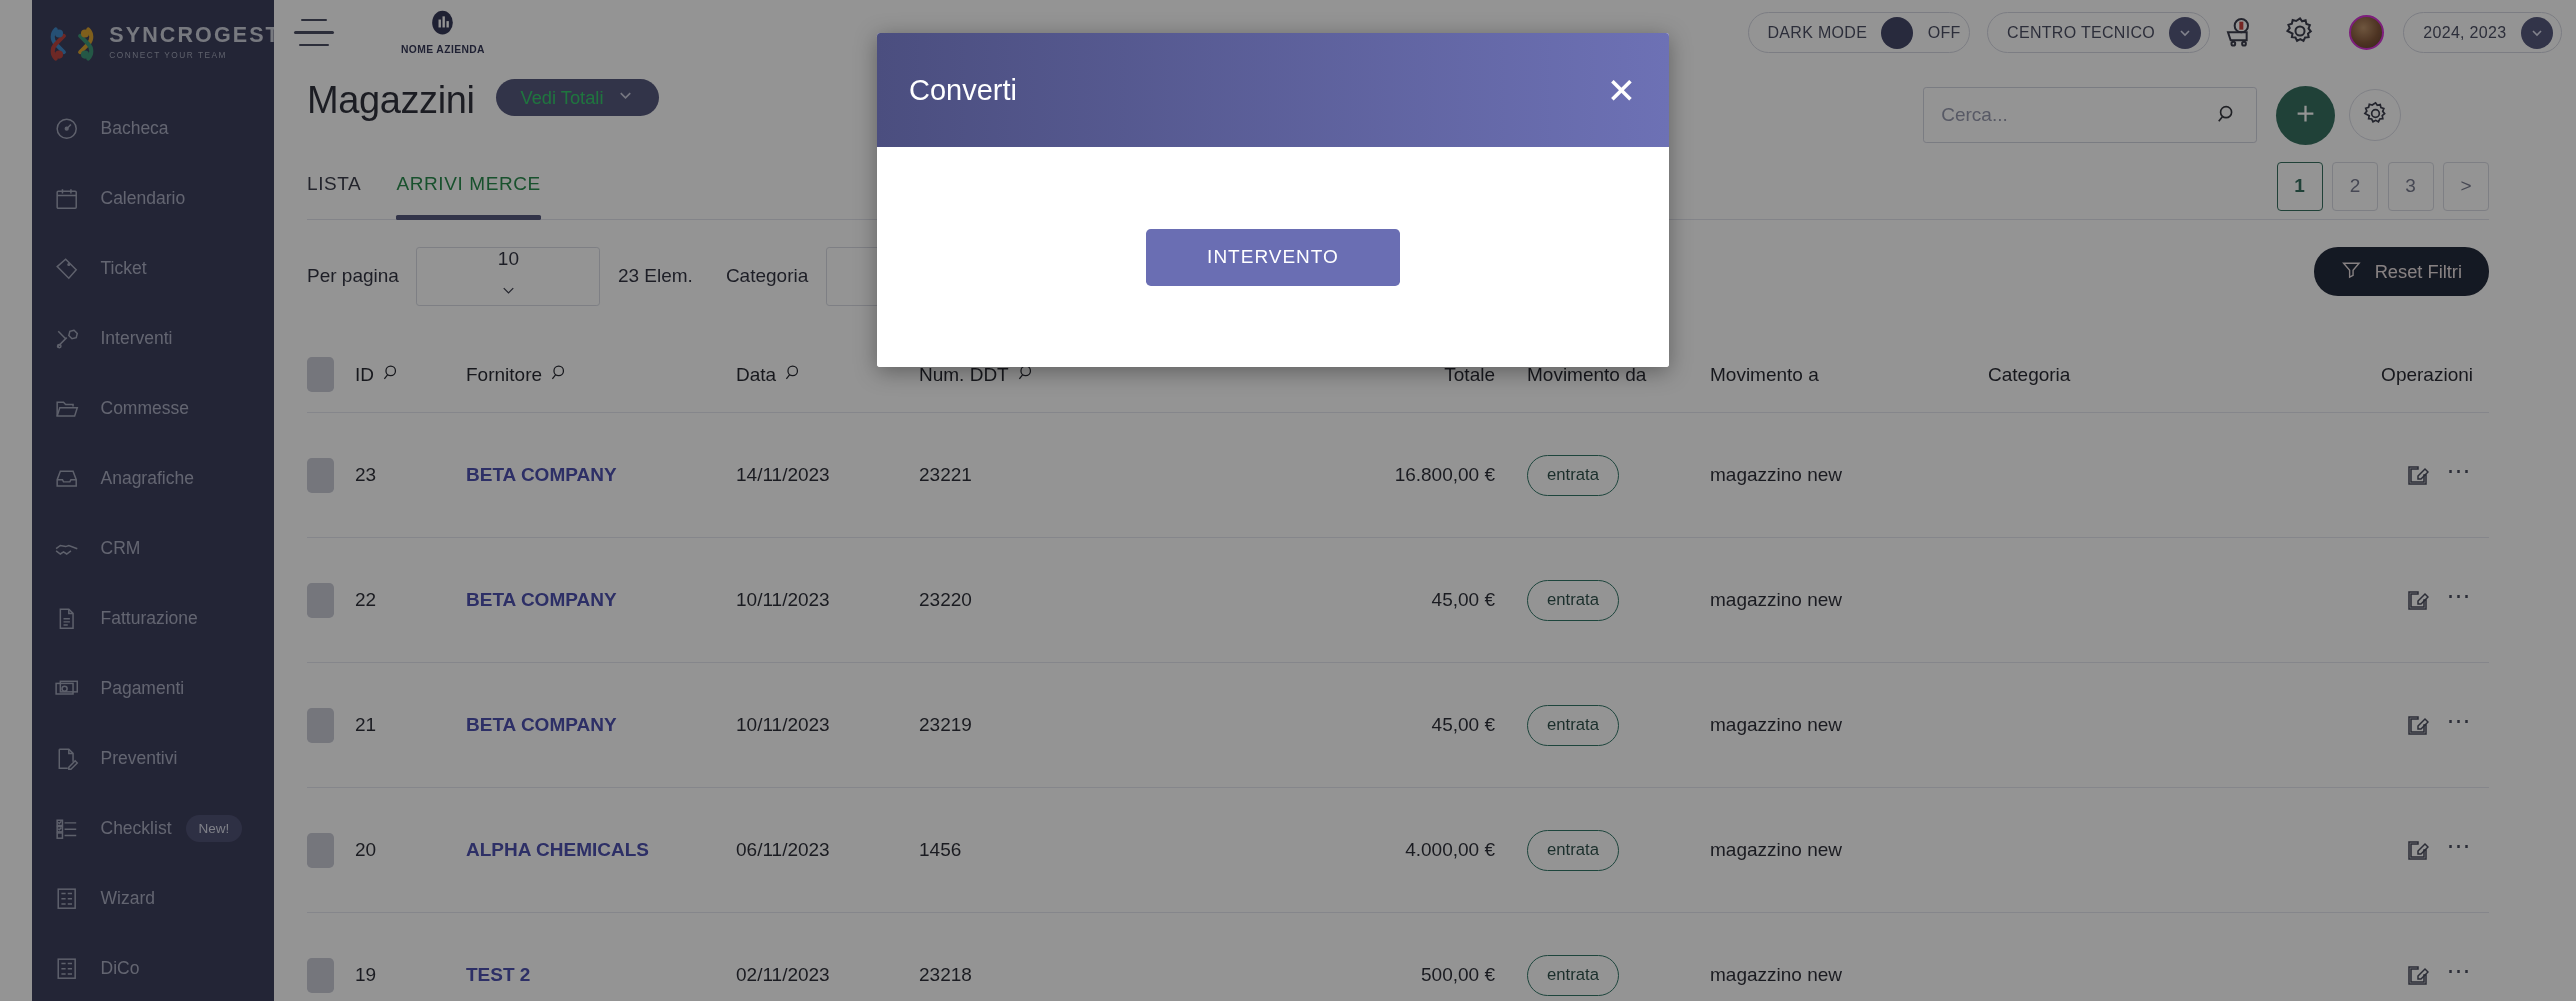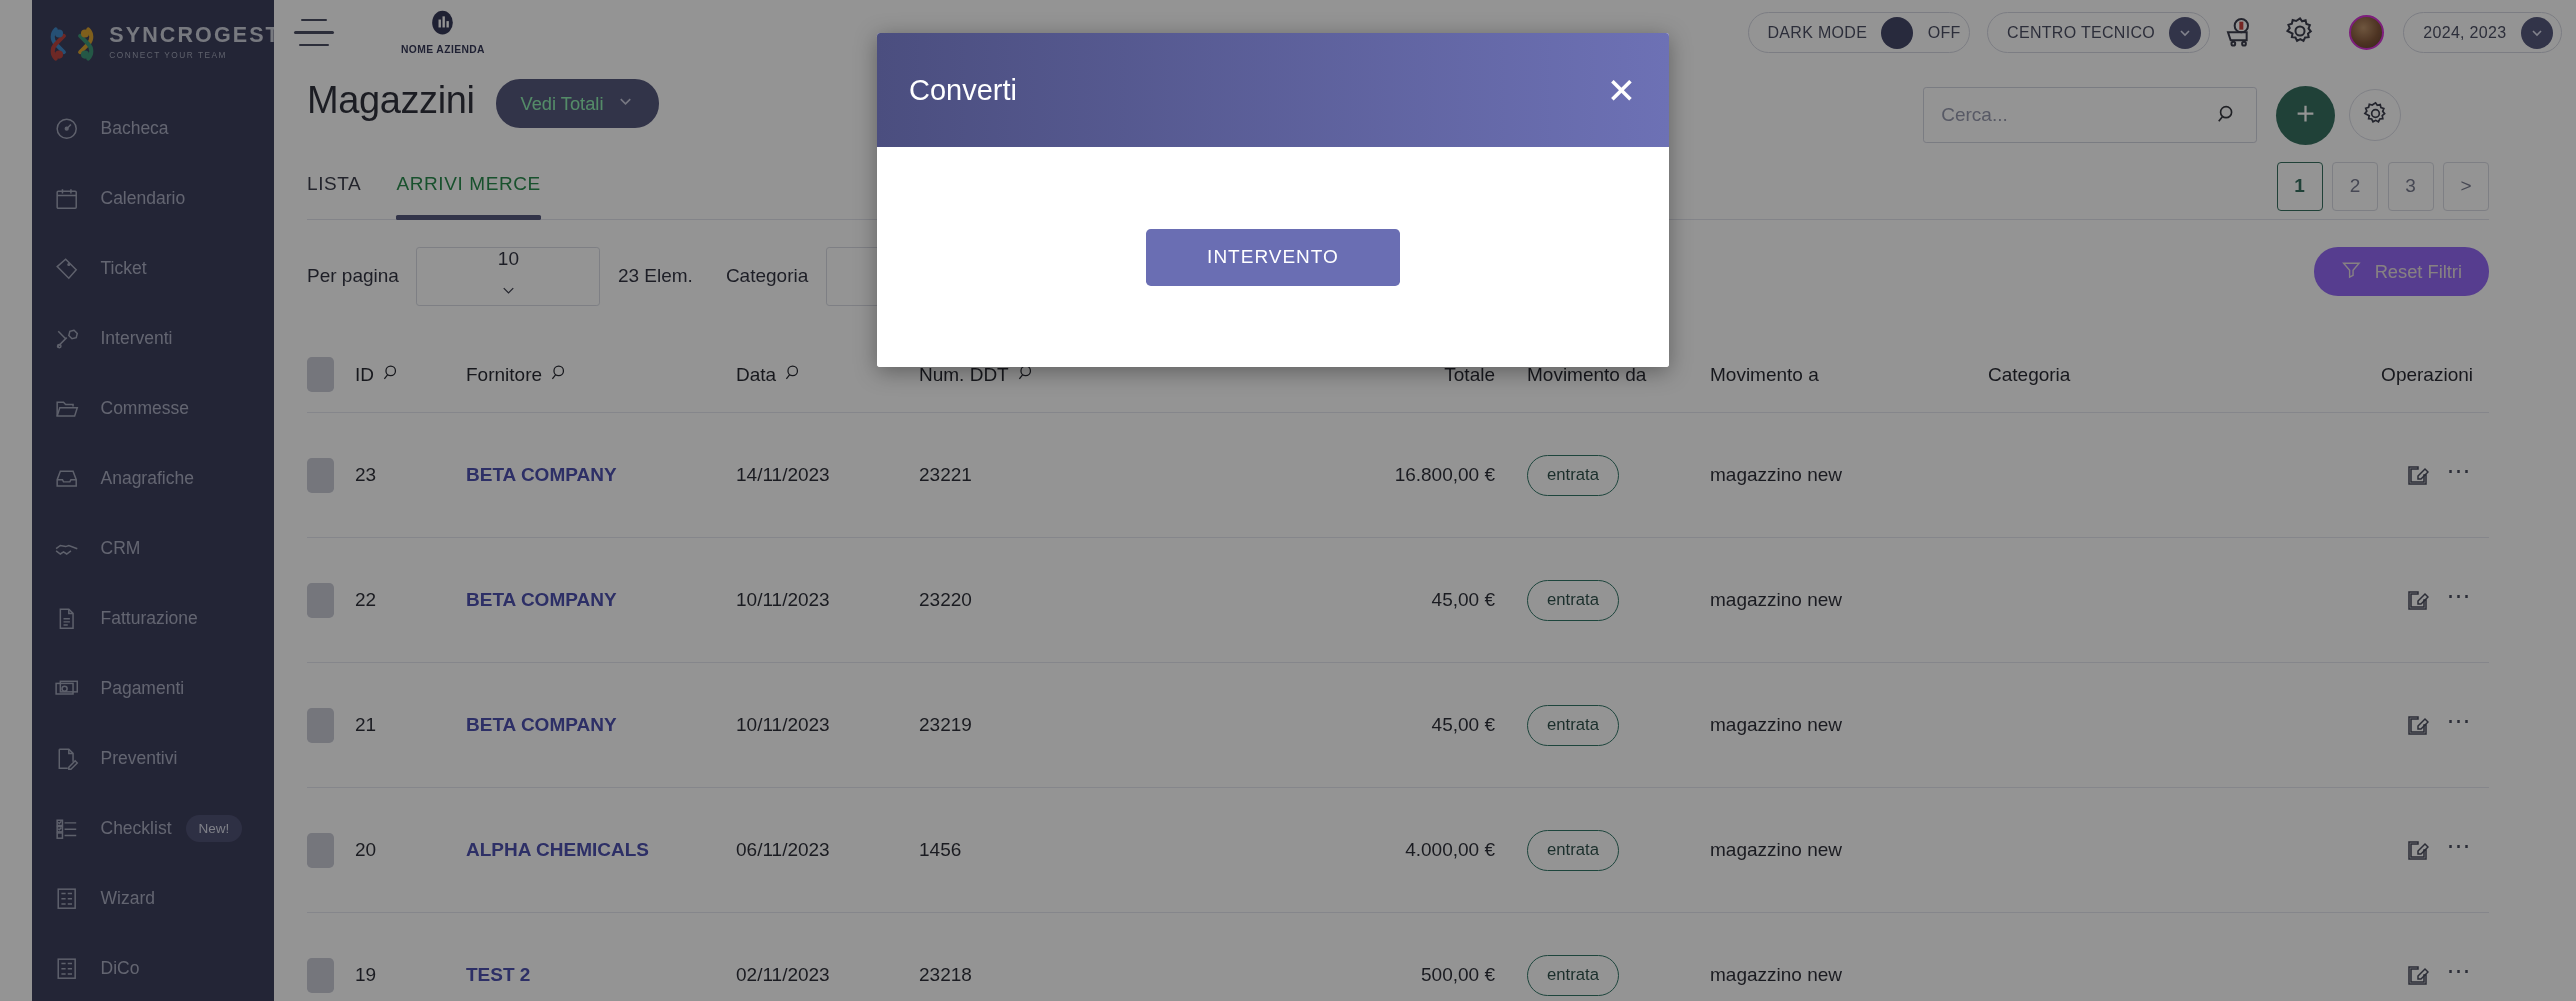--- a/index.html
+++ b/index.html
@@ -73,22 +73,22 @@
   .avatar {
     width:35px; height:35px; border-radius:50%;
     background: radial-gradient(circle at 40% 35%, #b88a5e 0%, #7a4a2a 55%, #4c2a18 100%);
     border:2.4px solid #d321d3; margin: 0 19px;
   }
 
   
   #titlerow { display:flex; padding: 14.3px 0 0 33px; position:relative; height:87px;}
   #pagetitle { font-size:38px; color:#1d1f2b; font-weight:400; letter-spacing:-0.4px;}
   .vedi-btn {
-    margin-left:22px; background:#474a72; color:#86efac; border-radius:24px;
-    height:49px; padding:0 24px; display:flex; align-items:center; gap:12.7px;
+    margin-left:22px; background:#474a72; color:#22c55e; border-radius:24px;
+    height:37px; padding:0 24px; display:flex; align-items:center; gap:12.7px;
     font-size:18.3px; cursor:pointer;
   }
   .vedi-btn svg { width:19px; height:19px; }
 
   .searchwrap { position:absolute; right:175px; top:20.7px; display:flex; align-items:center; }
   .searchbox {
     width:334px; height:56px; border:0.8px solid #cfd1dd; border-radius:3.2px;
     display:flex; align-items:center; padding:0 17.5px; gap:8px; background:transparent;
   }
   .searchbox .ph { flex:1; font-size:19px; color:#8d90a6; }
@@ -119,21 +119,21 @@
   .fselect {
     width:184px; height:59px; border:0.8px solid #d5d7e1; border-radius:3.2px;
     display:flex; align-items:center; padding:0 17.5px; font-size:19px; color:#1f2130;
     justify-content:space-between; margin-right:17.5px;flex-direction:column;
   }
   .fselect svg { width:19px; height:19px; }
   .fselect.wide { width:164px; }
   .fcount { font-size:19px; color:#1f2130; margin-right:33px; white-space:nowrap;text-align:right;}
   .reset-btn {
     position:absolute; right:0; top:3.2px;
-    background:#8b5cf6; color:#e6dcdd; border-radius:24px; height:49px;
+    background:#0f172a; color:#e6dcdd; border-radius:24px; height:49px;
     display:flex; align-items:center; gap:12.7px; padding:0 27px; font-size:18.3px; cursor:pointer;
   }
   .reset-btn svg { width:20.7px; height:20.7px; }
 
   
   #table { margin:29px 0 0 33px; width:2182px; }
   .thead { display:flex; align-items:center; height:76px; border-bottom:0.8px solid #e2e4ee; }
   .th { font-size:19px; color:#14161f; display:flex; align-items:center; gap:8px; }
   .th svg { width:19px; height:19px; }
   .trow { display:flex; align-items:center; height:125px; border-bottom:0.8px solid #e2e4ee; }

